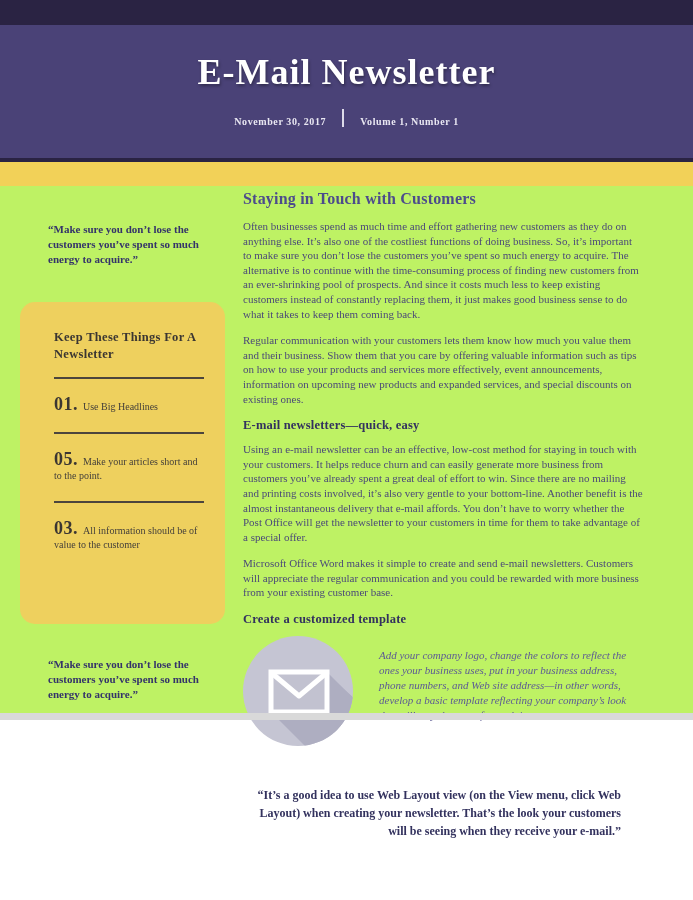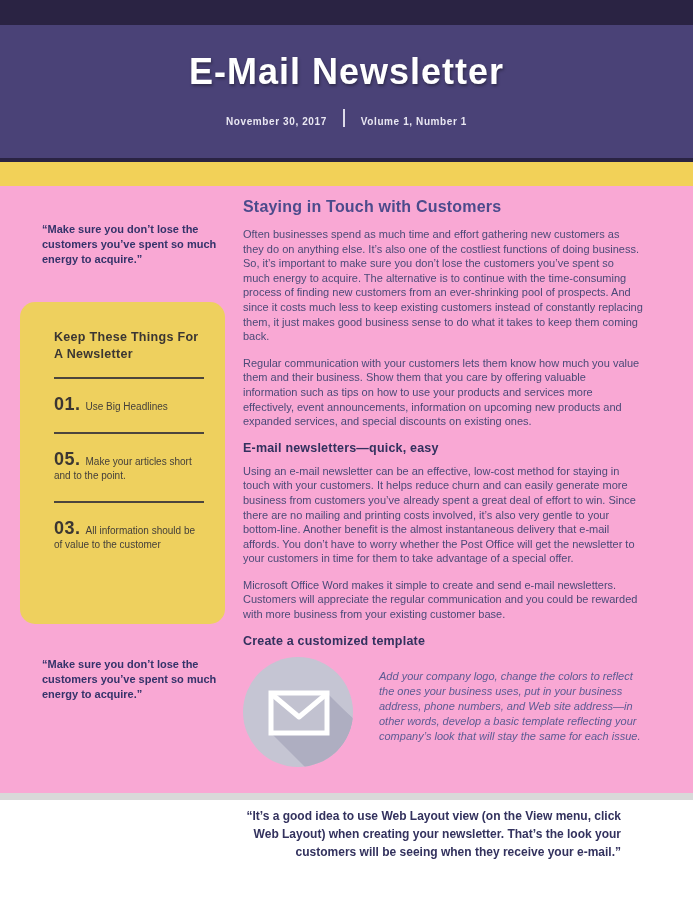--- a/index.html
+++ b/index.html
@@ -3,21 +3,21 @@
 <meta charset="utf-8">
 <style>
   * { margin: 0; padding: 0; box-sizing: border-box; }
   html, body { background: #ffffff; }
   body {
     width: 693px; height: 900px;
     font-family: "Liberation Sans", sans-serif;
     position: relative; overflow: hidden;
     color: #4b4a78;
   }
-  .page { width: 693px; height: 800px; position: relative; background: #f9a8d4; }
+  .page { width: 693px; height: 720px; position: relative; background: #bef264; font-family: Liberation Serif, serif; }
 
   
   .top-strip { height: 25px; background: #2a2343; }
   .masthead {
     height: 133px; background: #4a4277; color: #ffffff;
     text-align: center; position: relative;
   }
   .masthead-title {
     padding-top: 26px;
     font-size: 36px; font-weight: bold; letter-spacing: 1px;
@@ -31,41 +31,41 @@
   }
   .meta-divider { width: 2px; height: 18px; background: #dddbe9; }
   .dark-rule { height: 4px; background: #2a2343; }
   .yellow-band { height: 24px; background: #f2d158; }
 
   
   .content { display: flex; padding-left: 20px; }
 
   .sidebar { width: 205px; flex: 0 0 205px; }
   .pull-quote {
-    margin: 36px 4px 0 22px;
+    margin: 36px 4px 0 28px;
     font-size: 11px; font-weight: bold; line-height: 15px;
     color: #34336a;
   }
   .tips-box {
     margin-top: 35px; width: 205px; min-height: 322px;
     background: #eed05e;
     padding: 27px 18px 30px 34px;
     color: #3b3632;
     border-radius: 15px;
   }
   .tips-heading {
     font-size: 12.5px; font-weight: bold; line-height: 17px;
     letter-spacing: 0.3px; width: 145px; color: #3b3632;
   }
   .tips-rule { border: none; border-top: 2px solid #4c453d; width: 150px; margin: 14px 0 18px 0; }
   .tip-item { font-size: 10px; line-height: 14px; width: 150px; margin-bottom: 18px; color: #45403a; }
   .tip-number { font-size: 18px; font-weight: bold; color: #3b3632; margin-right: 5px; letter-spacing: 0.5px; }
   .pull-quote.bottom { margin-top: 33px; }
 
-  .main { width: 400px; flex: 0 0 400px; margin-left: 18px; padding-top: 12px; }
+  .main { width: 400px; flex: 0 0 400px; margin-left: 18px; padding-top: 4px; }
   .h1 {
     font-size: 16px; font-weight: bold; color: #4c4b8c;
     letter-spacing: 0.2px; margin-bottom: 11px;
   }
   .para { font-size: 11px; line-height: 14.6px; color: #4b4a78; margin-bottom: 12px; }
   .h2 { font-size: 12.5px; font-weight: bold; color: #32315e; margin: 4px 0 9px 0; letter-spacing: 0.2px; }
 
   .template-row { display: flex; margin-top: 8px; }
   .envelope-badge { width: 110px; height: 110px; flex: 0 0 110px; }
   .template-caption {

